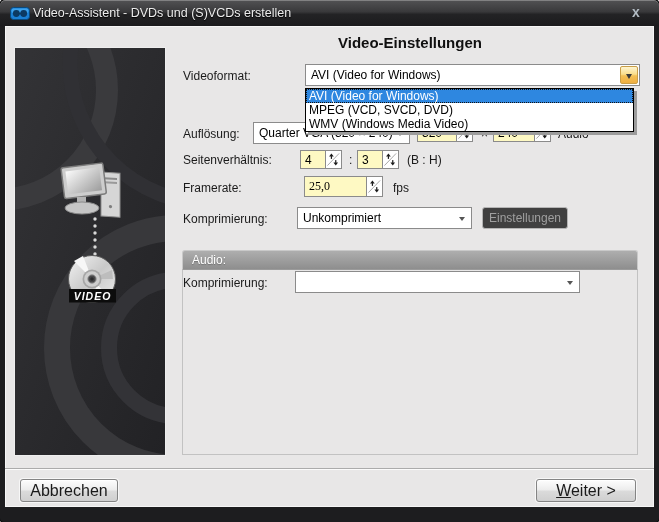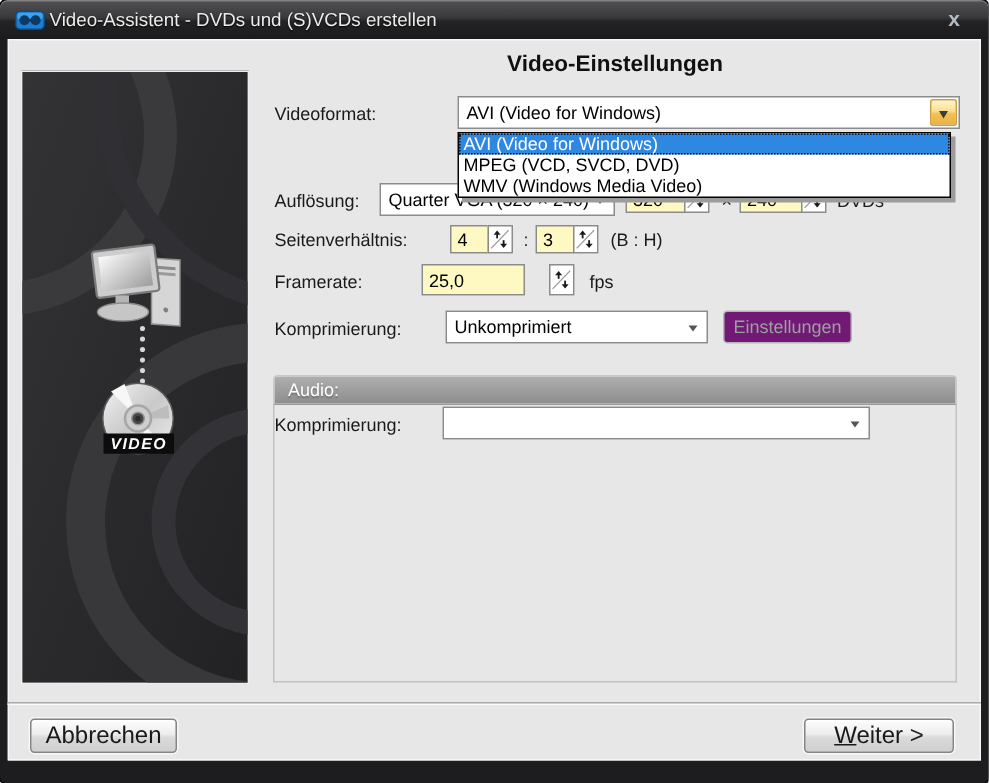--- a/index.html
+++ b/index.html
@@ -92,21 +92,21 @@
   }
   .spin svg{display:block;width:100%;height:100%;}
   .btn{
     position:absolute;height:23px;border:1px solid #848484;border-radius:3px;
     background:linear-gradient(#fdfdfd,#ededed 45%,#dadada 55%,#cfcfcf);
     font-size:16px;color:#1a1a1a;text-align:center;line-height:21px;
     box-shadow:inset 0 1px 0 #fff, 0 0 0 1px rgba(255,255,255,.65);
   }
   .btn-disabled{
     position:absolute;height:22px;border:1px solid #b5b5b5;border-radius:3px;
-    background:#701a75;font-size:12px;color:#9f9f9f;text-align:center;line-height:20px;
+    background:#404040;font-size:12px;color:#9f9f9f;text-align:center;line-height:20px;
   }
   .separator{
     position:absolute;left:0;top:442px;width:649px;height:1px;background:#ababab;
     box-shadow:0 1px 0 #fbfbfb;
   }
   .accel{text-decoration:underline;}
 </style>
 </head>
 <body>
 
@@ -225,21 +225,21 @@
     <div class="edit" style="left:488px;top:97px;width:42px;height:19px;">240</div>
     <div class="spin" style="left:529px;top:97px;height:19px;">
       <svg viewBox="0 0 15 17">
           <line x1="0.5" y1="15.5" x2="14" y2="1.5" stroke="#999"></line>
           <path d="M2.4 5 L5.1 1.7 L7.8 5 Z" fill="#1a1a1a"></path>
           <rect x="4.4" y="4.6" width="1.4" height="3.2" fill="#1a1a1a"></rect>
           <path d="M7.4 12 L10.1 15.3 L12.8 12 Z" fill="#1a1a1a"></path>
           <rect x="9.4" y="9.2" width="1.4" height="3.2" fill="#1a1a1a"></rect>
         </svg>
     </div>
-    <div class="lbl" style="left:553px;top:101px;">DVDs</div>
+    <div class="lbl" style="left:553px;top:101px;">Audio</div>
 
     <div class="lbl" style="left:178px;top:127px;">Seitenverhältnis:</div>
     <div class="edit" style="left:295px;top:124px;width:26px;height:19px;">4</div>
     <div class="spin" style="left:320px;top:124px;height:19px;">
       <svg viewBox="0 0 15 17">
           <line x1="0.5" y1="15.5" x2="14" y2="1.5" stroke="#999"></line>
           <path d="M2.4 5 L5.1 1.7 L7.8 5 Z" fill="#1a1a1a"></path>
           <rect x="4.4" y="4.6" width="1.4" height="3.2" fill="#1a1a1a"></rect>
           <path d="M7.4 12 L10.1 15.3 L12.8 12 Z" fill="#1a1a1a"></path>
           <rect x="9.4" y="9.2" width="1.4" height="3.2" fill="#1a1a1a"></rect>
@@ -252,21 +252,21 @@
           <line x1="0.5" y1="15.5" x2="14" y2="1.5" stroke="#999"></line>
           <path d="M2.4 5 L5.1 1.7 L7.8 5 Z" fill="#1a1a1a"></path>
           <rect x="4.4" y="4.6" width="1.4" height="3.2" fill="#1a1a1a"></rect>
           <path d="M7.4 12 L10.1 15.3 L12.8 12 Z" fill="#1a1a1a"></path>
           <rect x="9.4" y="9.2" width="1.4" height="3.2" fill="#1a1a1a"></rect>
         </svg>
     </div>
     <div class="lbl" style="left:402px;top:127px;">(B : H)</div>
 
     <div class="lbl" style="left:178px;top:155px;">Framerate:</div>
-    <div class="edit" style="left:276px;top:150px;width:69px;height:21px;">25,0</div>
+    <div class="edit" style="left:299px;top:150px;width:69px;height:21px;font-family:Liberation Serif, serif;">25,0</div>
     <div class="spin" style="left:361px;top:150px;height:21px;">
       <svg viewBox="0 0 15 17">
           <line x1="0.5" y1="15.5" x2="14" y2="1.5" stroke="#999"></line>
           <path d="M2.4 5 L5.1 1.7 L7.8 5 Z" fill="#1a1a1a"></path>
           <rect x="4.4" y="4.6" width="1.4" height="3.2" fill="#1a1a1a"></rect>
           <path d="M7.4 12 L10.1 15.3 L12.8 12 Z" fill="#1a1a1a"></path>
           <rect x="9.4" y="9.2" width="1.4" height="3.2" fill="#1a1a1a"></rect>
         </svg>
     </div>
     <div class="lbl" style="left:388px;top:155px;">fps</div>

